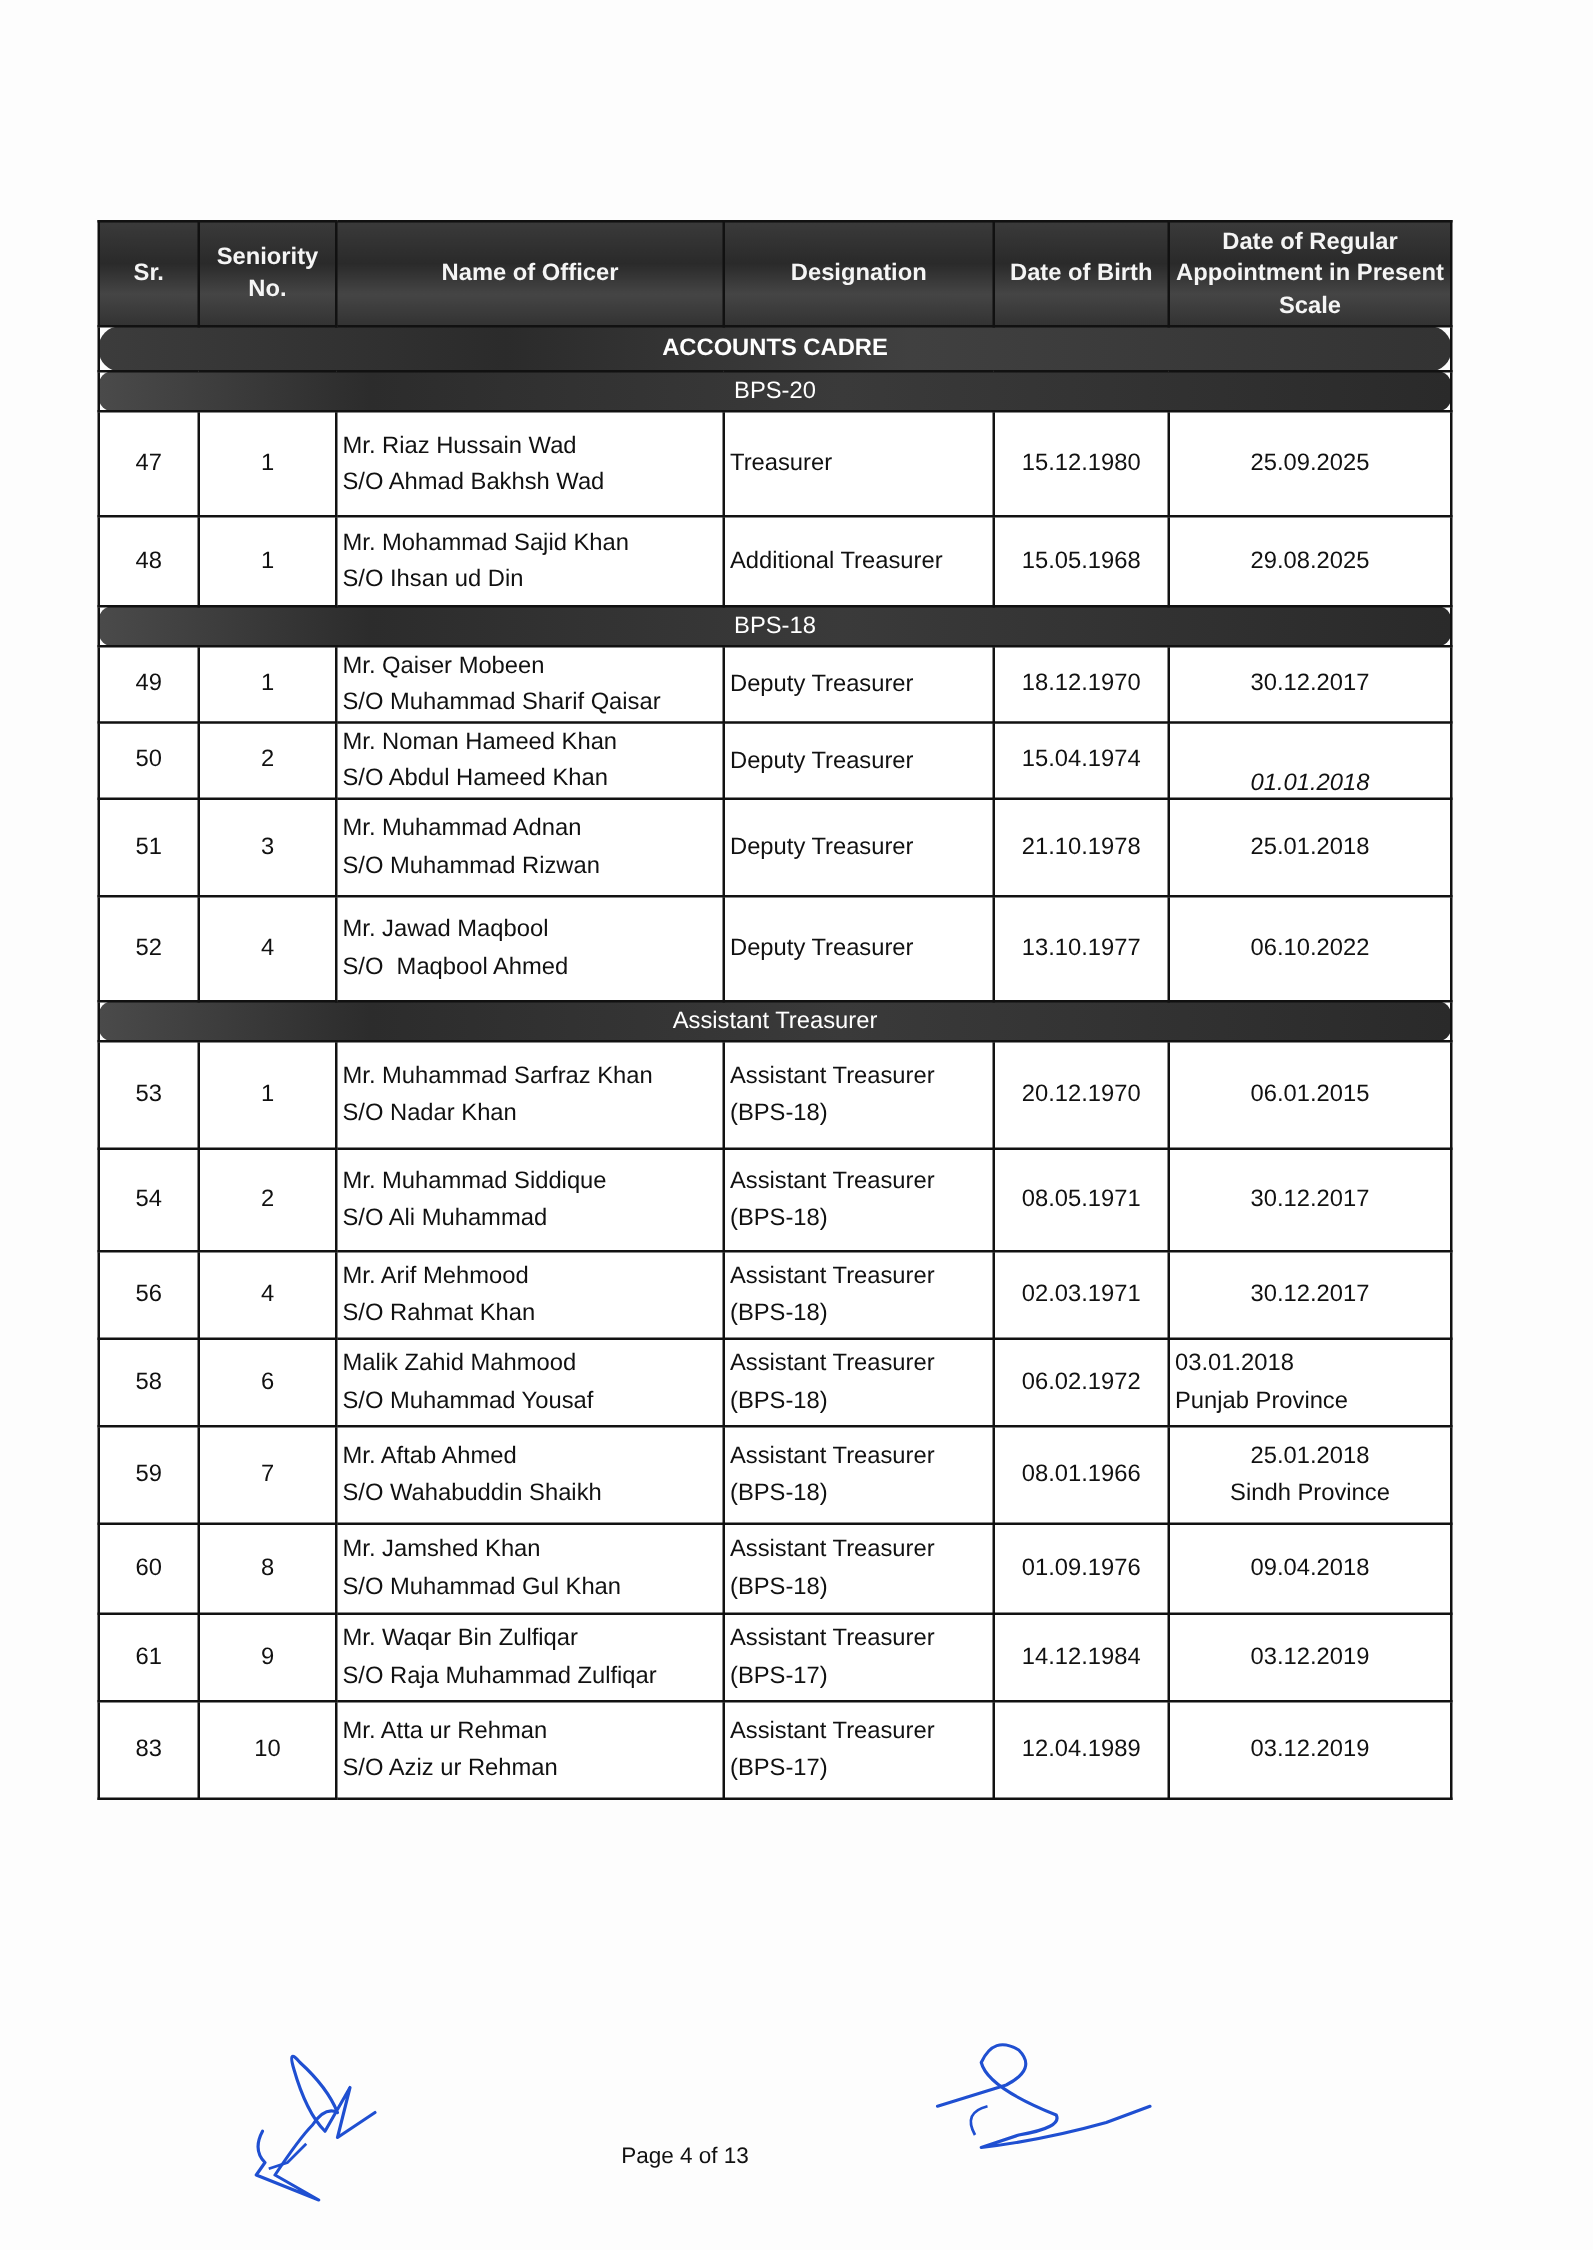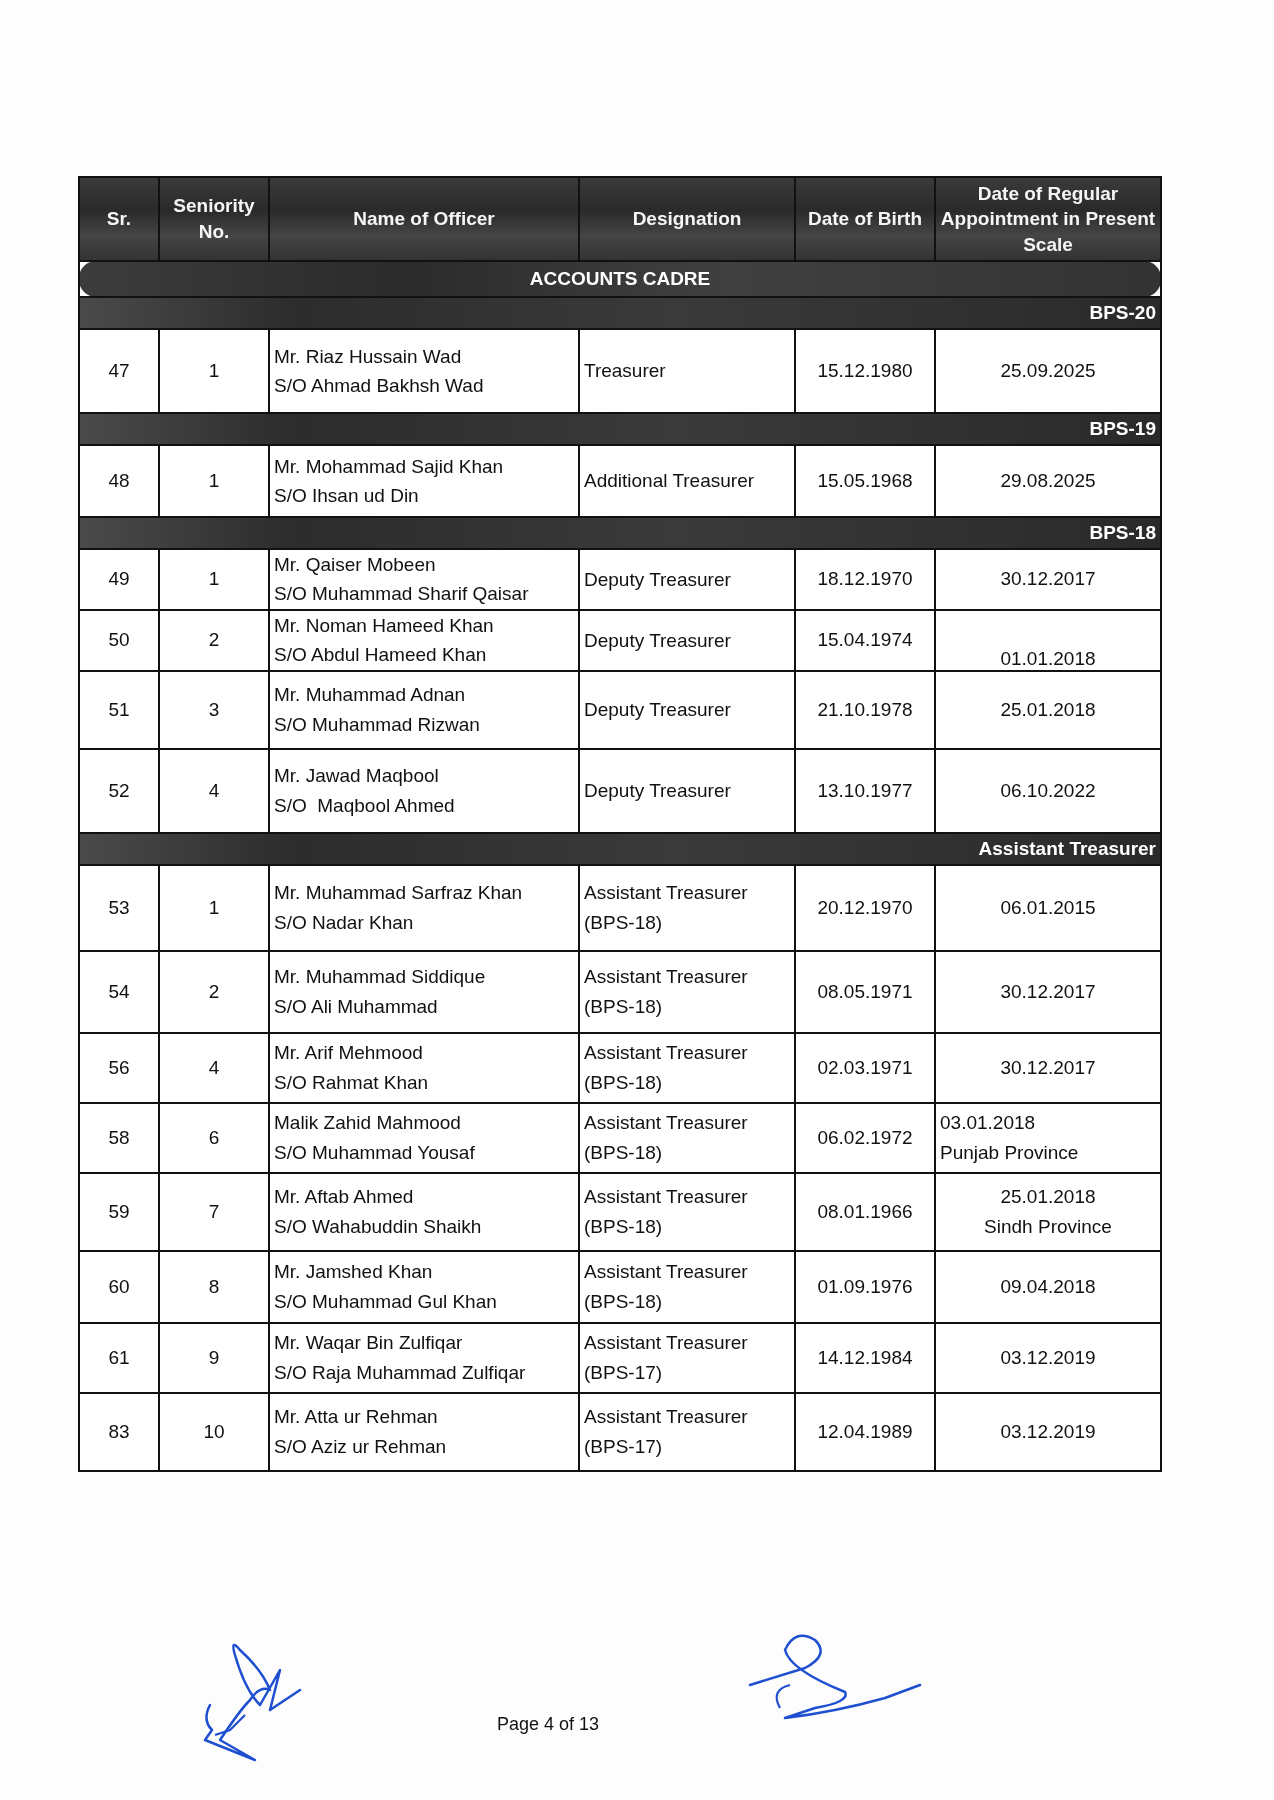--- a/index.html
+++ b/index.html
@@ -7,34 +7,34 @@
          font-family: "Liberation Sans", "DejaVu Sans", sans-serif; color: #111; }
   .page { position: absolute; left: 0; top: 0; width: 1274px; height: 1800px; background: #fdfdfd; }
   table.roster { position: absolute; left: 78px; top: 176px; width: 1082px;
                  border-collapse: collapse; table-layout: fixed; }
   table.roster td, table.roster th { border: 2px solid #111; padding: 0 4px; font-size: 19px; }
   thead th { background: linear-gradient(180deg, #3a3a3a 0%, #2a2a2a 40%, #454545 70%, #333 100%);
              color: #f5f5f5; font-weight: bold; text-align: center; height: 82px; font-size: 19px; line-height: 1.35; }
   .cadre-row td { background: linear-gradient(90deg, #3c3c3c 0%, #2b2b2b 30%, #404040 60%, #333 100%);
                   color: #fff; font-weight: bold; text-align: center; font-size: 22px; height: 34px; border-radius: 17px; }
   .group-row td { background: linear-gradient(90deg, #4a4a4a 0%, #2c2c2c 20%, #3a3a3a 55%, #2a2a2a 100%);
-                  color: #fff; font-weight: bold; text-align: right; font-size: 22px; height: 30px; padding-left: 4px; }
+                  color: #fff; font-weight: normal; text-align: center; font-size: 22px; height: 30px; padding-left: 4px; border-radius: 11px; }
   tbody td.c { text-align: center; }
   tbody td.l { text-align: left; line-height: 1.55; }
   tr.data td { background: #fff; }
   .r-h84 td { height: 82px; }
   .r-h72 td { height: 70px; }
   .r-h56 td { height: 54px; }
   .r-h76 td { height: 76px; }
   .r-h86 td { height: 84px; }
   .r-h80 td { height: 80px; }
   .r-h70 td { height: 68px; }
   .r-h78 td { height: 76px; }
   .sub { display: block; }
-  .bottom-align { vertical-align: bottom; padding-bottom: 2px; }
+  .bottom-align { vertical-align: bottom; padding-bottom: 2px; font-style: italic; }
   .footer { position: absolute; left: 0; width: 1096px; top: 1714px; text-align: center; font-size: 18px; color: #111; }
   .sig { position: absolute; }
 </style>
 </head>
 <body>
 
 <div class="page">
 
 <table class="roster">
   <colgroup>
@@ -68,23 +68,20 @@
       <td class="c">1</td>
       <td class="l">
             <span class="sub">Mr. Riaz Hussain Wad</span>
             <span class="sub">S/O Ahmad Bakhsh Wad</span>
           </td>
       <td class="l">Treasurer</td>
       <td class="c">15.12.1980</td>
       <td class="c">25.09.2025</td>
     </tr>
 
-    <tr class="group-row">
-      <td colspan="6">BPS-19</td>
-    </tr>
     <tr class="data r-h72">
       <td class="c">48</td>
       <td class="c">1</td>
       <td class="l">
             <span class="sub">Mr. Mohammad Sajid Khan</span>
             <span class="sub">S/O Ihsan ud Din</span>
           </td>
       <td class="l">Additional Treasurer</td>
       <td class="c">15.05.1968</td>
       <td class="c">29.08.2025</td>

